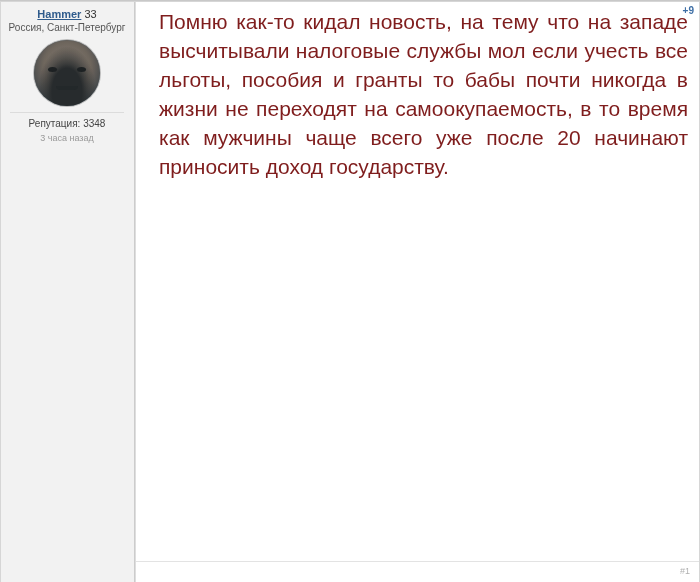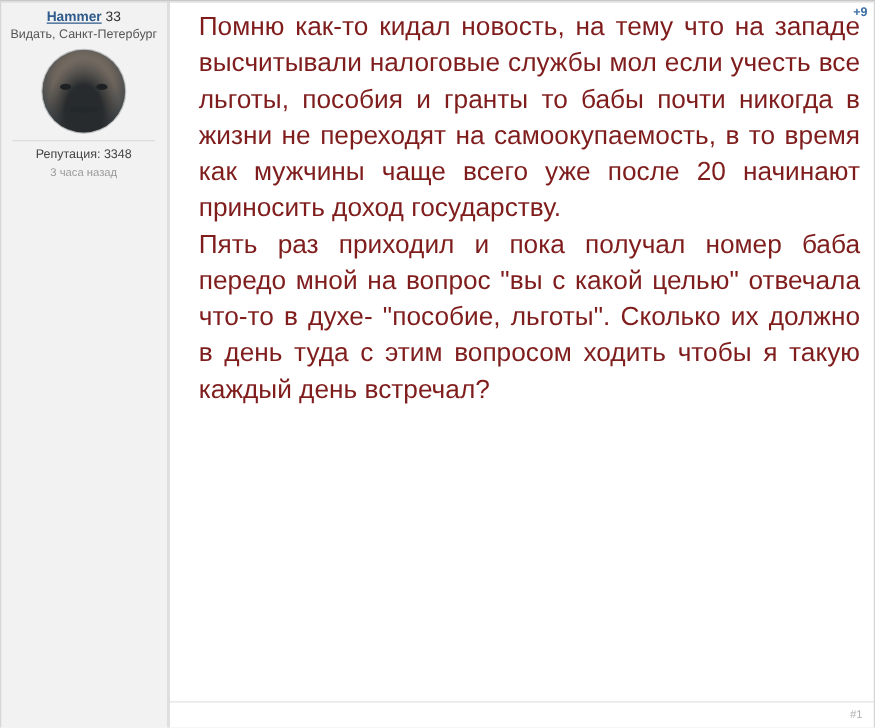--- a/index.html
+++ b/index.html
@@ -165,39 +165,38 @@
 </head>
 <body>
 
 <div class="post">
 
   <div class="author-col">
     <div class="author-line">
       <span class="author-name">Hammer</span>
       <span class="author-rank">33</span>
     </div>
-    <div class="author-loc">Видать, Санкт-Петербург</div>
+    <div class="author-loc">Россия, Санкт-Петербург</div>
 
     <div class="avatar-wrap">
       <div class="avatar-face"></div>
       <div class="avatar-eye left"></div>
       <div class="avatar-eye right"></div>
       <div class="avatar-mouth"></div>
     </div>
 
     <div class="rep-line">Репутация: 3348</div>
     <div class="time-line">3 часа назад</div>
   </div>
 
   <div class="content-col">
     <div class="vote-badge">+9</div>
 
     <div class="body-text">
       <p>Помню как-то кидал новость, на тему что на западе высчитывали налоговые службы мол если учесть все льготы, пособия и гранты то бабы почти никогда в жизни не переходят на самоокупаемость, в то время как мужчины чаще всего уже после 20 начинают приносить доход государству.</p>
-      <p>Пять раз приходил и пока получал номер баба передо мной на вопрос "вы с какой целью" отвечала что-то в духе- "пособие, льготы". Сколько их должно в день туда с этим вопросом ходить чтобы я такую каждый день встречал?</p>
     </div>
 
     <div class="footer">
       <span class="footer-date">30 мая 2018, среда</span>
       <span class="footer-num">#1</span>
     </div>
   </div>
 
   <div class="outer-border"></div>
 </div>

